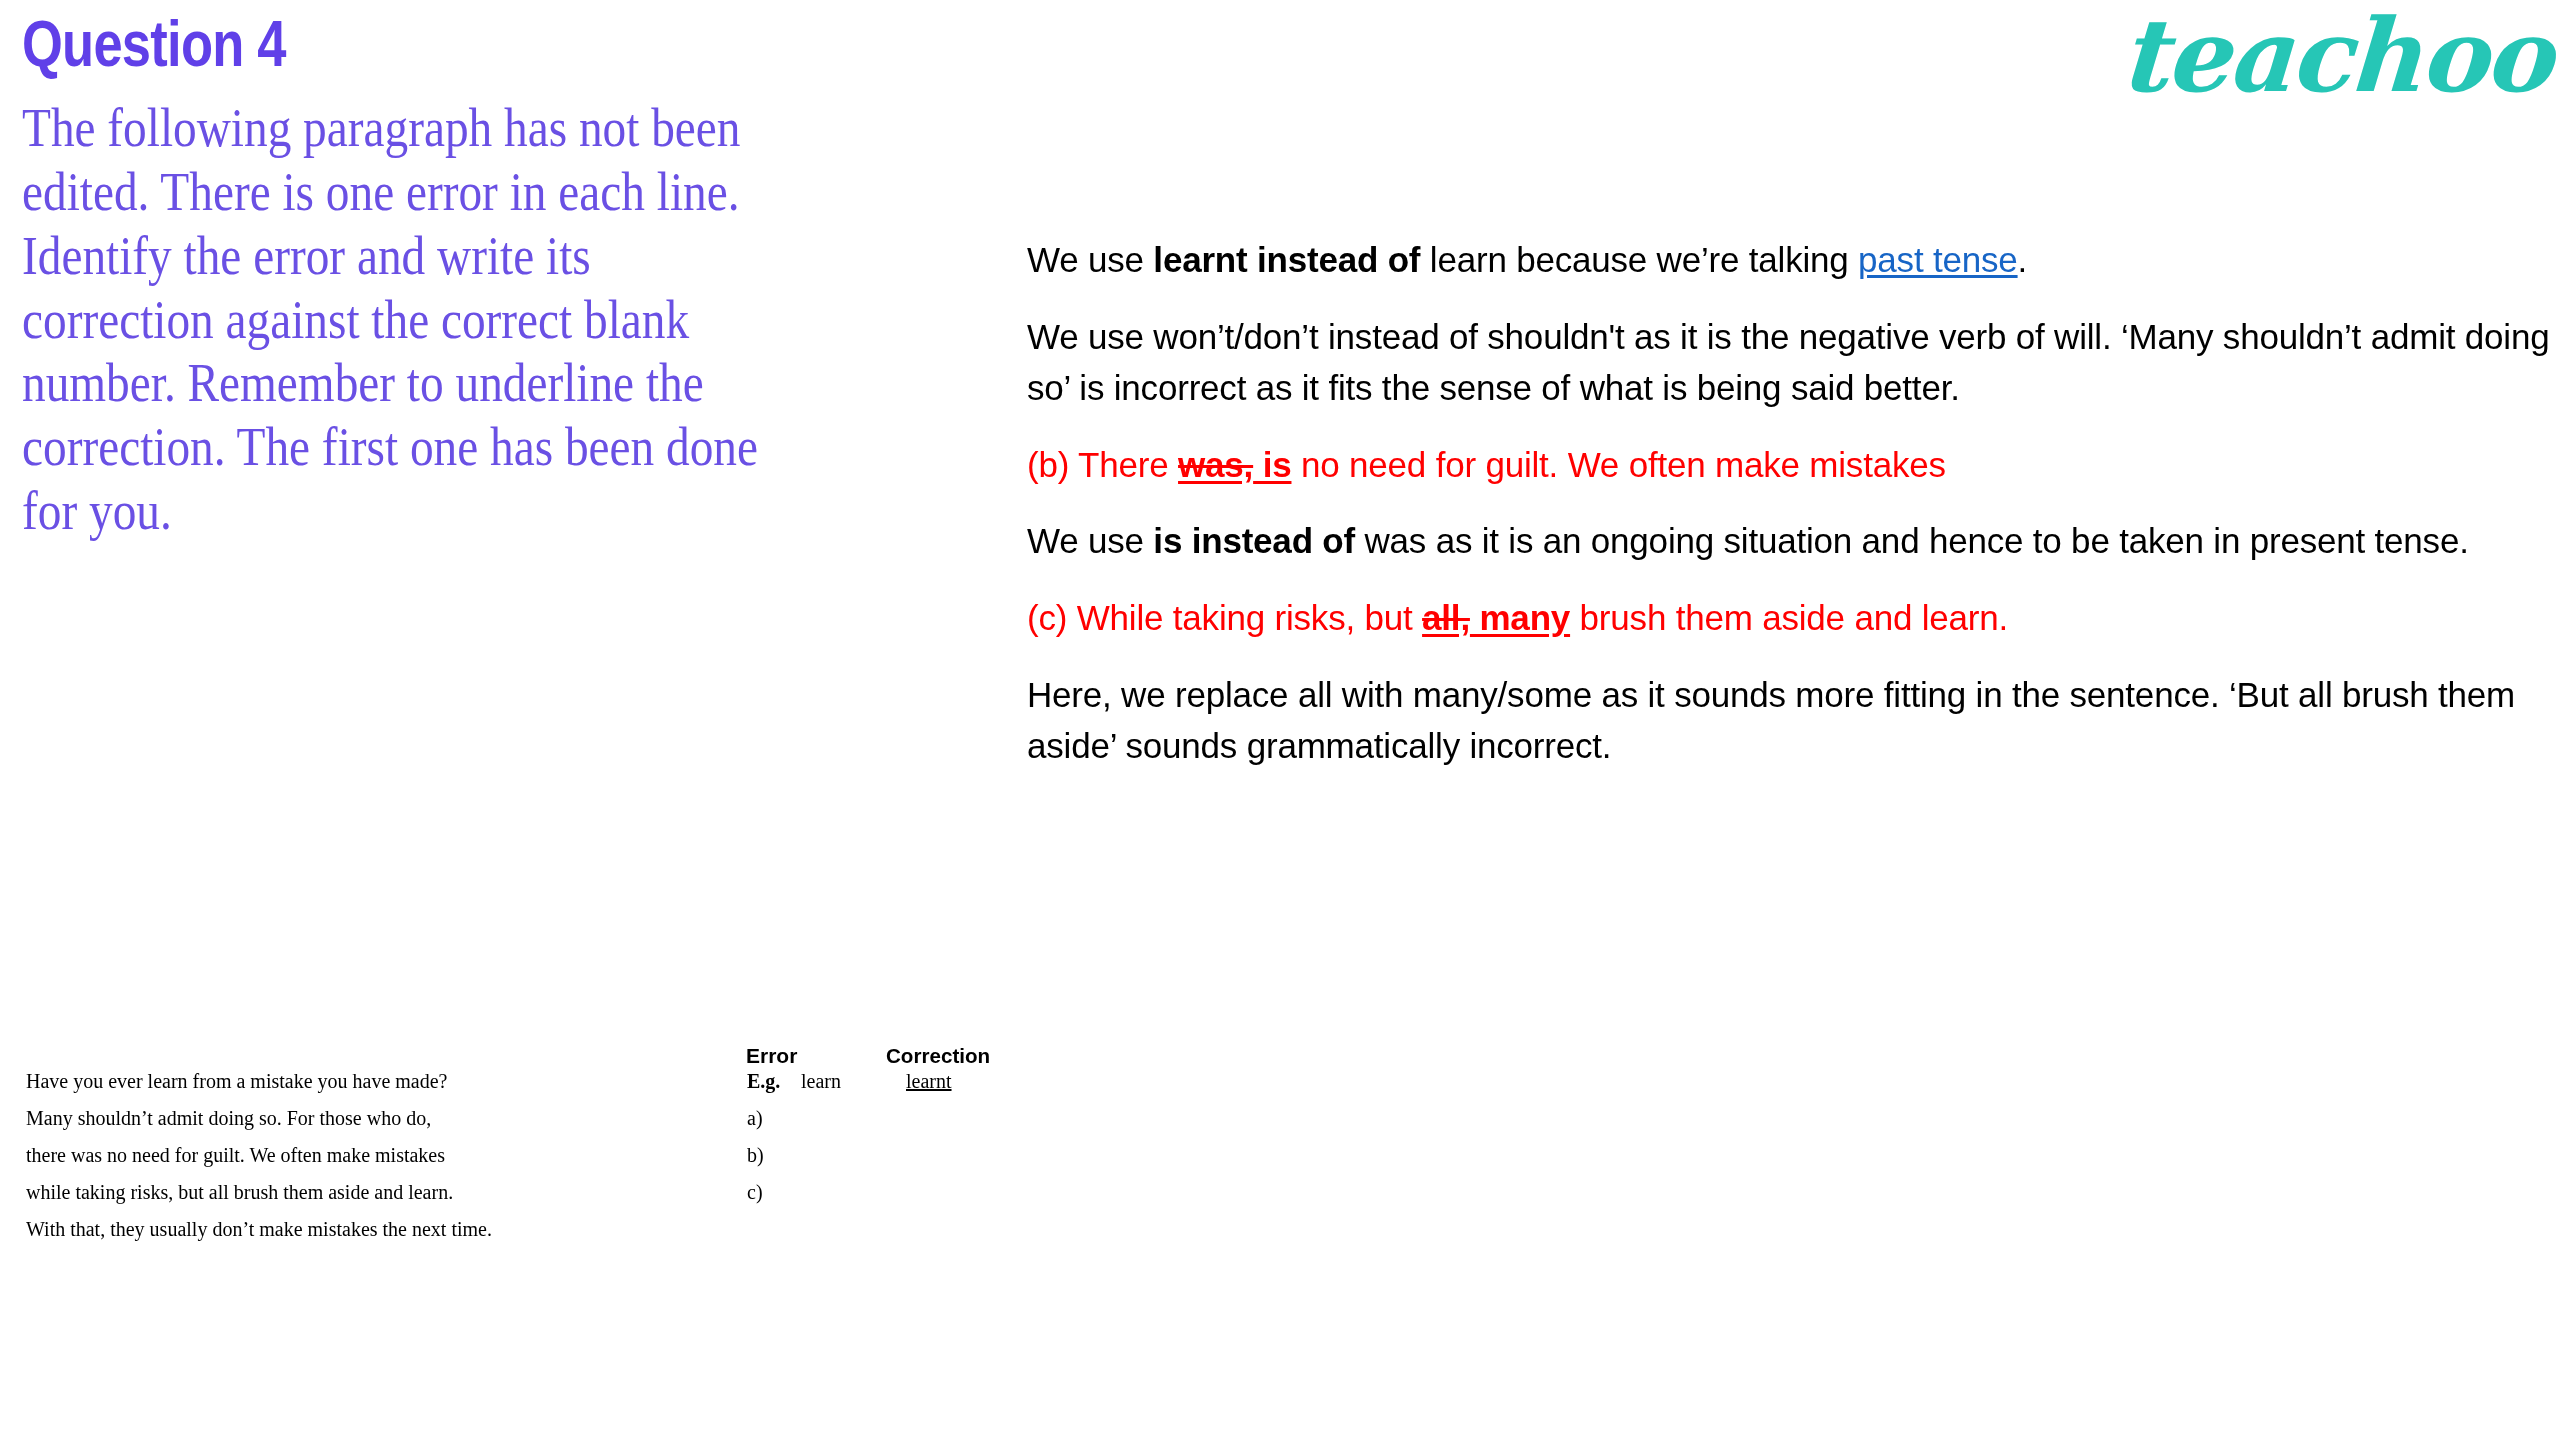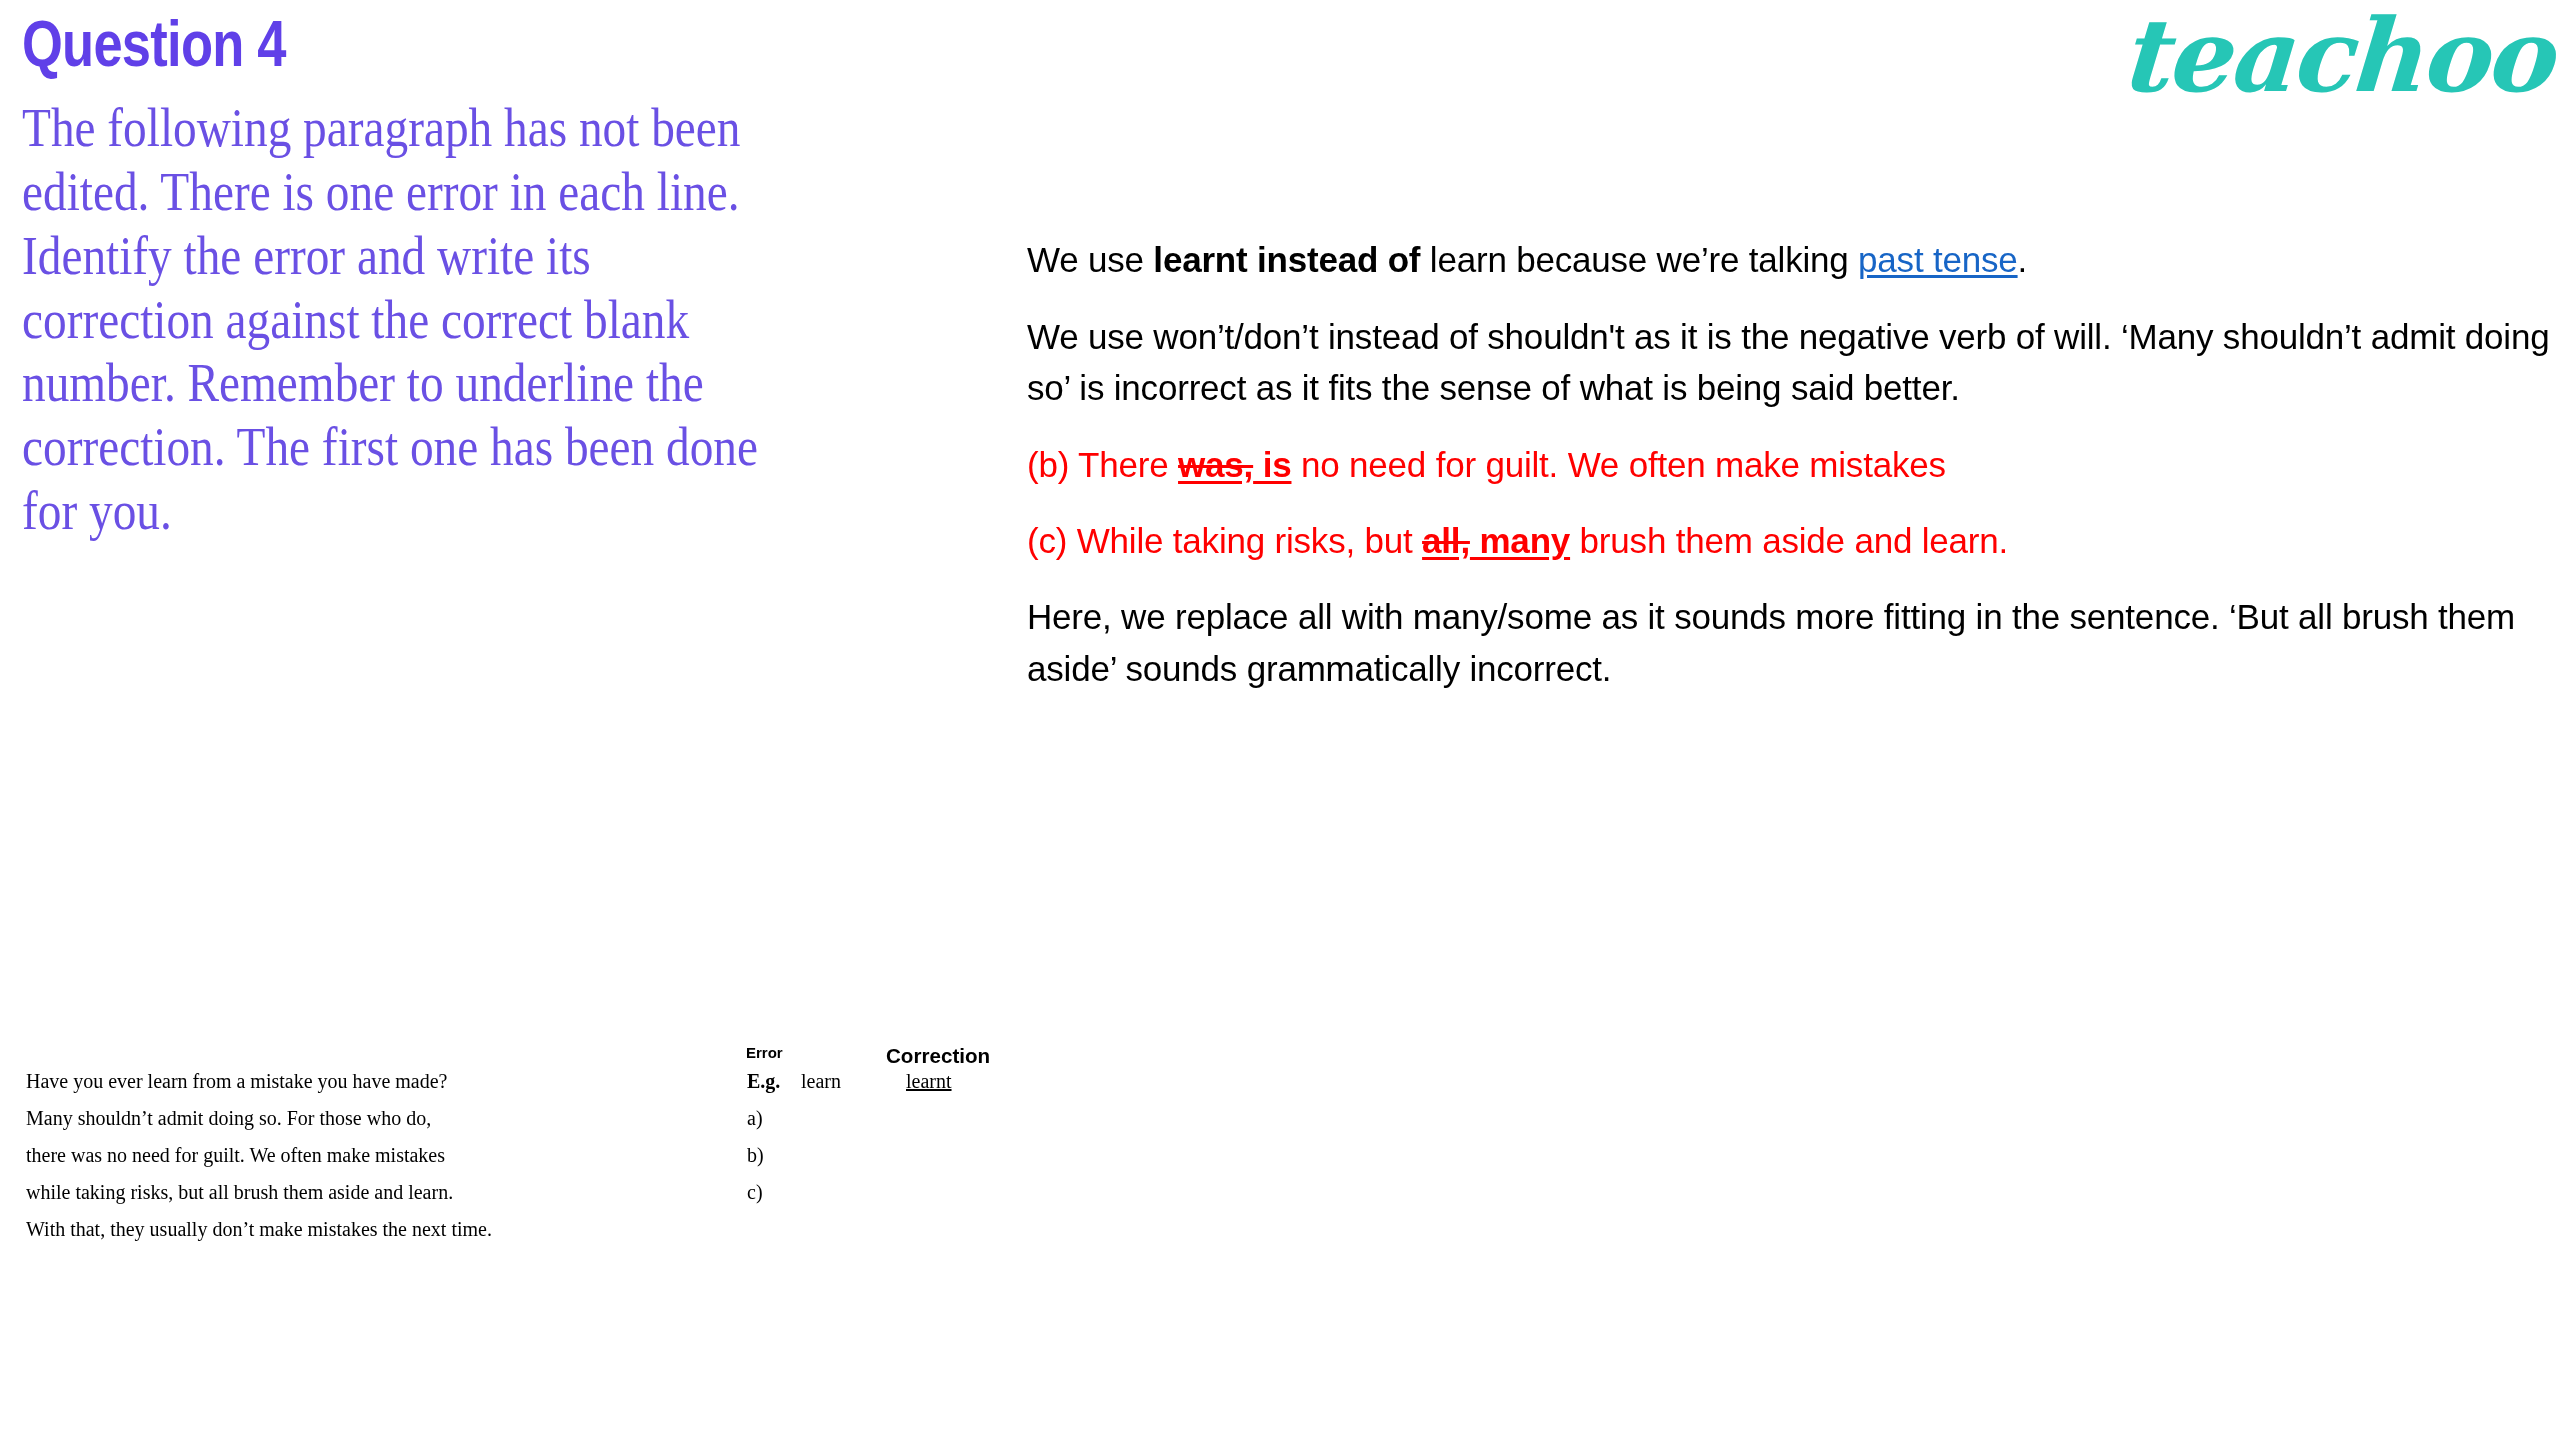--- a/index.html
+++ b/index.html
@@ -77,21 +77,21 @@
 
   .qtable .thead {
     position: relative;
     height: 26px;
   }
   .qtable .th-error {
     position: absolute;
     left: 720px;
     top: 0;
     font-weight: 700;
-    font-size: 15px;
+    font-size: 21px;
   }
   .qtable .th-correction {
     position: absolute;
     left: 860px;
     top: 0;
     font-weight: 700;
     font-size: 20.6px;
   }
 
   .qtable .trow {
@@ -223,20 +223,23 @@
     <span>We use </span><span class="b">learnt instead of</span><span> learn because we’re talking </span><a class="lnk" href="#">past tense</a><span>.</span>
   </div>
 
 
   <div class="blk exp">We use won’t/don’t instead of shouldn't as it is the negative verb of will. ‘Many shouldn’t admit doing so’ is incorrect as it fits the sense of what is being said better.</div>
 
   <div class="blk red">
     <span>(b) </span><span>There </span><span class="uline"><span class="strike">was,</span><span class="corr"> is</span></span><span> no need for guilt. We often make mistakes</span>
   </div>
 
+  <div class="blk exp">
+    <span>We use </span><span class="b">is instead of</span><span> was as it is an ongoing situation and hence to be taken in present tense.</span>
+  </div>
 
   <div class="blk red">
     <span>(c) </span><span>While taking risks, but </span><span class="uline"><span class="strike">all,</span><span class="corr"> many</span></span><span> brush them aside and learn.</span>
   </div>
 
   <div class="blk exp">Here, we replace all with many/some as it sounds more fitting in the sentence. ‘But all brush them aside’ sounds grammatically incorrect.</div>
 
 </div>
 
 

